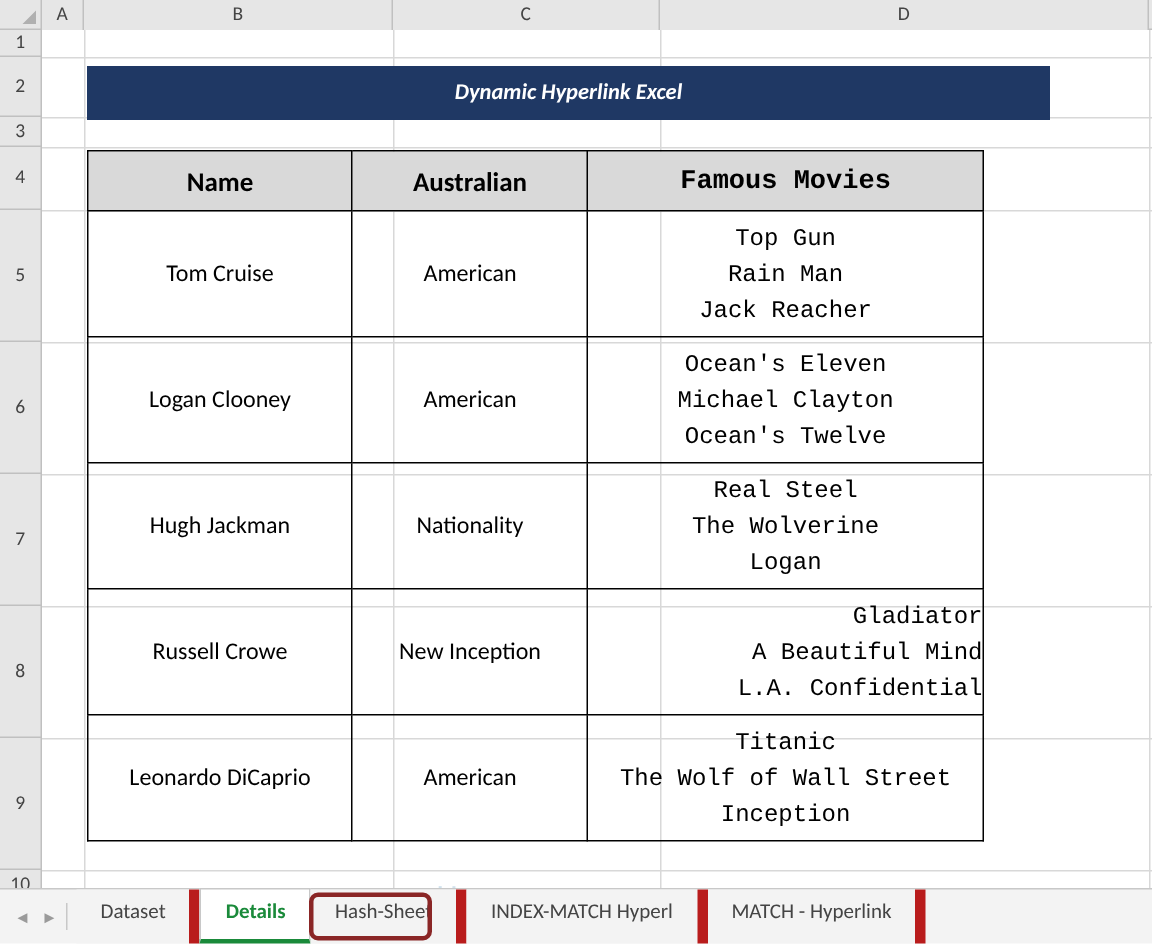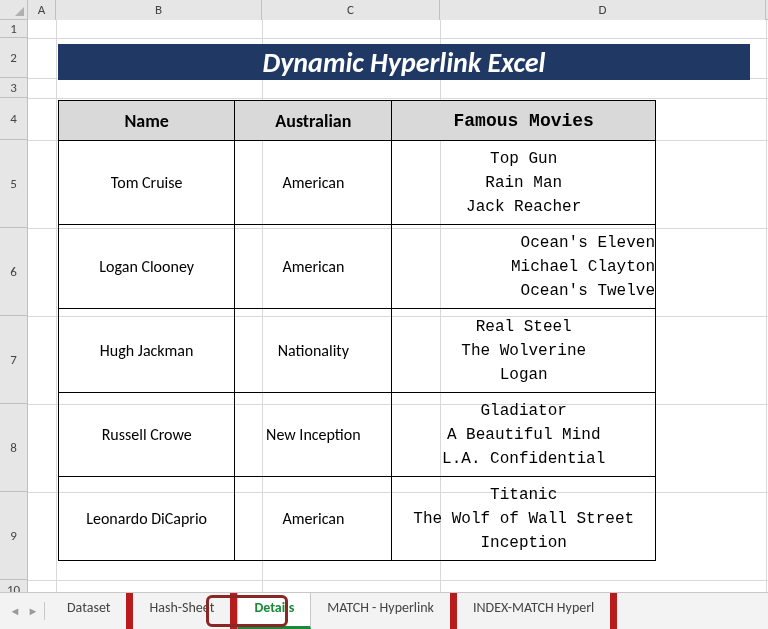--- a/index.html
+++ b/index.html
@@ -69,27 +69,27 @@
     position: absolute;
     left: 28px;
     top: 20px;
     right: 0;
     bottom: 0;
   }
   .title-bar {
     position: absolute;
     left: 30px;
     top: 24px;
-    width: 692px;
+    width: 642px;
     height: 36px;
     background: #1f3864;
     color: #fff;
     font-style: italic;
     font-weight: bold;
-    font-size: 28px;
+    font-size: 15px;
     display: flex;
     align-items: center;
     justify-content: center;
   }
   .data-table {
     position: absolute;
     left: 30px;
     top: 80px;
     width: 598px;
     border-collapse: collapse;
@@ -236,35 +236,35 @@
           <tr>
             <td class="col-b">Tom Cruise</td>
             <td class="col-c">American</td>
             <td class="col-d" style="white-space: pre-line;">Top Gun
 Rain Man
 Jack Reacher</td>
           </tr>
           <tr>
             <td class="col-b">Logan Clooney</td>
             <td class="col-c">American</td>
-            <td class="col-d" style="white-space: pre-line; text-align: right;">Ocean's Eleven
+            <td class="col-d" style="white-space: pre-line;">Ocean's Eleven
 Michael Clayton
 Ocean's Twelve</td>
           </tr>
           <tr>
             <td class="col-b">Hugh Jackman</td>
             <td class="col-c">Nationality</td>
             <td class="col-d" style="white-space: pre-line;">Real Steel
 The Wolverine
 Logan</td>
           </tr>
           <tr>
             <td class="col-b">Russell Crowe</td>
             <td class="col-c">New Inception</td>
-            <td class="col-d" style="white-space: pre-line;">Gladiator
+            <td class="col-d" style="white-space: pre-line; text-align: right;">Gladiator
 A Beautiful Mind
 L.A. Confidential</td>
           </tr>
           <tr>
             <td class="col-b">Leonardo DiCaprio</td>
             <td class="col-c">American</td>
             <td class="col-d" style="white-space: pre-line;">Titanic
 The Wolf of Wall Street
 Inception</td>
           </tr>
@@ -277,19 +277,19 @@
     <span class="sub">MASTER DATA</span>
   </div>
 </div>
 
 <div class="tab-bar">
   <div class="nav-btn">◄</div>
   <div class="nav-btn">►</div>
   <div class="tab-sep"></div>
   <div id="tabs-host" style="display:flex;align-items:stretch;height:100%;">
       <div class="tab">Dataset</div>
+      <div class="tab active">Details</div>
       <div class="tab">Hash-Sheet</div>
-      <div class="tab active">Details</div>
+      <div class="tab">INDEX-MATCH Hyperl</div>
       <div class="tab">MATCH - Hyperlink</div>
-      <div class="tab">INDEX-MATCH Hyperl</div>
     </div>
   <div class="tab-highlight"></div>
 </div>
 
 </body></html>

